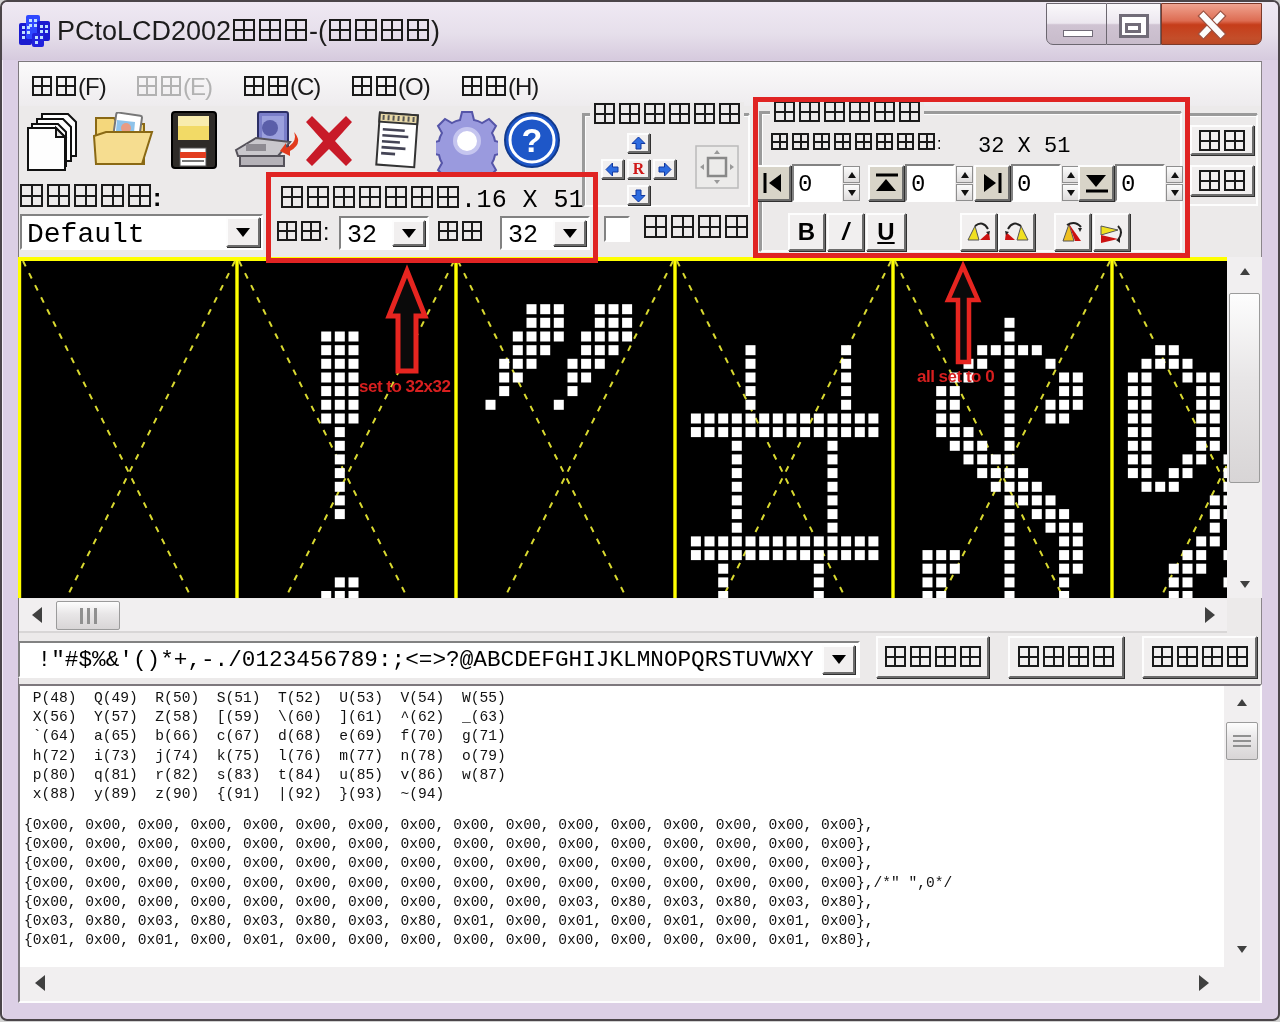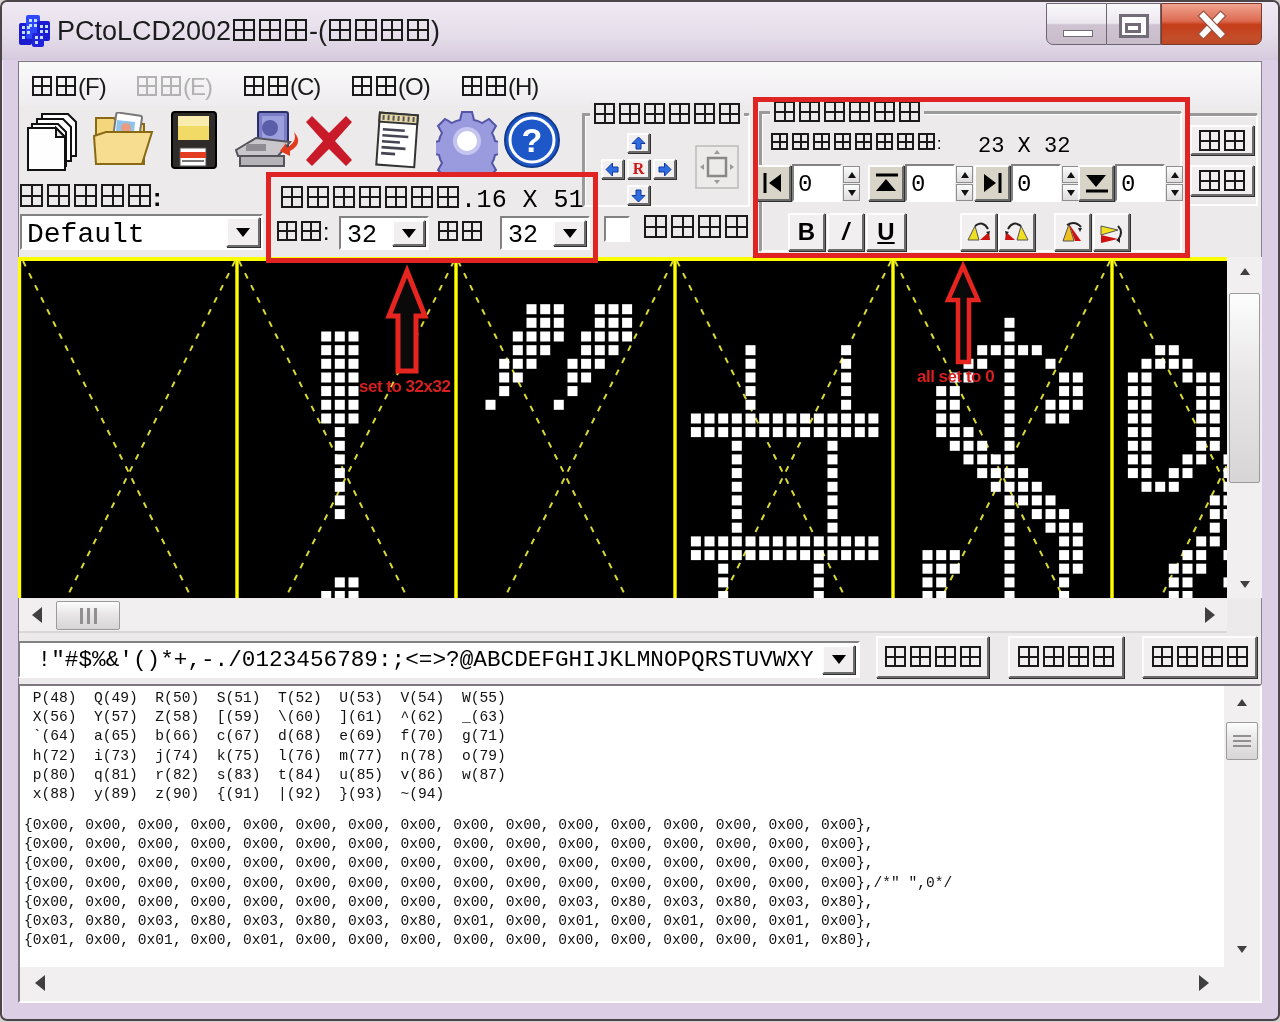--- a/index.html
+++ b/index.html
@@ -196,21 +196,21 @@
     </svg>
   </div>
 <svg class="abs" style="left:695px;top:145px" width="44" height="44" viewBox="0 0 44 44">
 <rect x="1" y="1" width="42" height="42" fill="#ecebea" stroke="#bbb" stroke-width="1.5"></rect>
 <rect x="13" y="13" width="18" height="18" fill="none" stroke="#888" stroke-width="2.5"></rect>
 <path d="M22 5 l3 4 h-6 z M22 39 l-3 -4 h6 z M5 22 l4 -3 v6 z M39 22 l-4 3 v-6 z" fill="#999"></path>
 </svg>
 <div class="abs gb" style="left:760px;top:112px;width:422px;height:140px"></div>
 <div class="abs" style="left:770px;top:100px;background:#eceaea;padding:0 2px"><i class="k" style="width:23px;height:23px"></i><i class="k" style="width:23px;height:23px"></i><i class="k" style="width:23px;height:23px"></i><i class="k" style="width:23px;height:23px"></i><i class="k" style="width:23px;height:23px"></i><i class="k" style="width:23px;height:23px"></i></div>
 <div class="abs" style="left:769px;top:132px"><i class="k" style="width:19px;height:19px"></i><i class="k" style="width:19px;height:19px"></i><i class="k" style="width:19px;height:19px"></i><i class="k" style="width:19px;height:19px"></i><i class="k" style="width:19px;height:19px"></i><i class="k" style="width:19px;height:19px"></i><i class="k" style="width:19px;height:19px"></i><i class="k" style="width:19px;height:19px"></i>:</div>
-<div class="abs mono" style="left:978px;top:134px;font-size:22px">23 X 32</div>
+<div class="abs mono" style="left:978px;top:134px;font-size:22px">32 X 51</div>
 <div class="abs" style="left:755px;top:165px;width:36px;height:36px;background:#d8d4c8;border:2px solid;border-color:#fdfdfd #6c6c6c #6c6c6c #fdfdfd;box-shadow:1px 1px 0 #303030"><svg width="26" height="26" viewBox="0 0 26 26" style="margin:3px">
       <path d="M5 3 v20" stroke="#000" stroke-width="3"></path>
       <path d="M21 4 v18 l-12 -9 z" fill="#000"></path>
     </svg></div>
 <div class="abs sunk" style="left:792px;top:164px;width:50px;height:38px"></div>
 <div class="abs mono" style="left:798px;top:171px;font-size:24px">0</div>
 <div class="abs spinb" style="left:843px;top:166px;width:17px;height:17px">
     <div class="tu"></div>
   </div>
 <div class="abs spinb" style="left:843px;top:184px;width:17px;height:17px">

